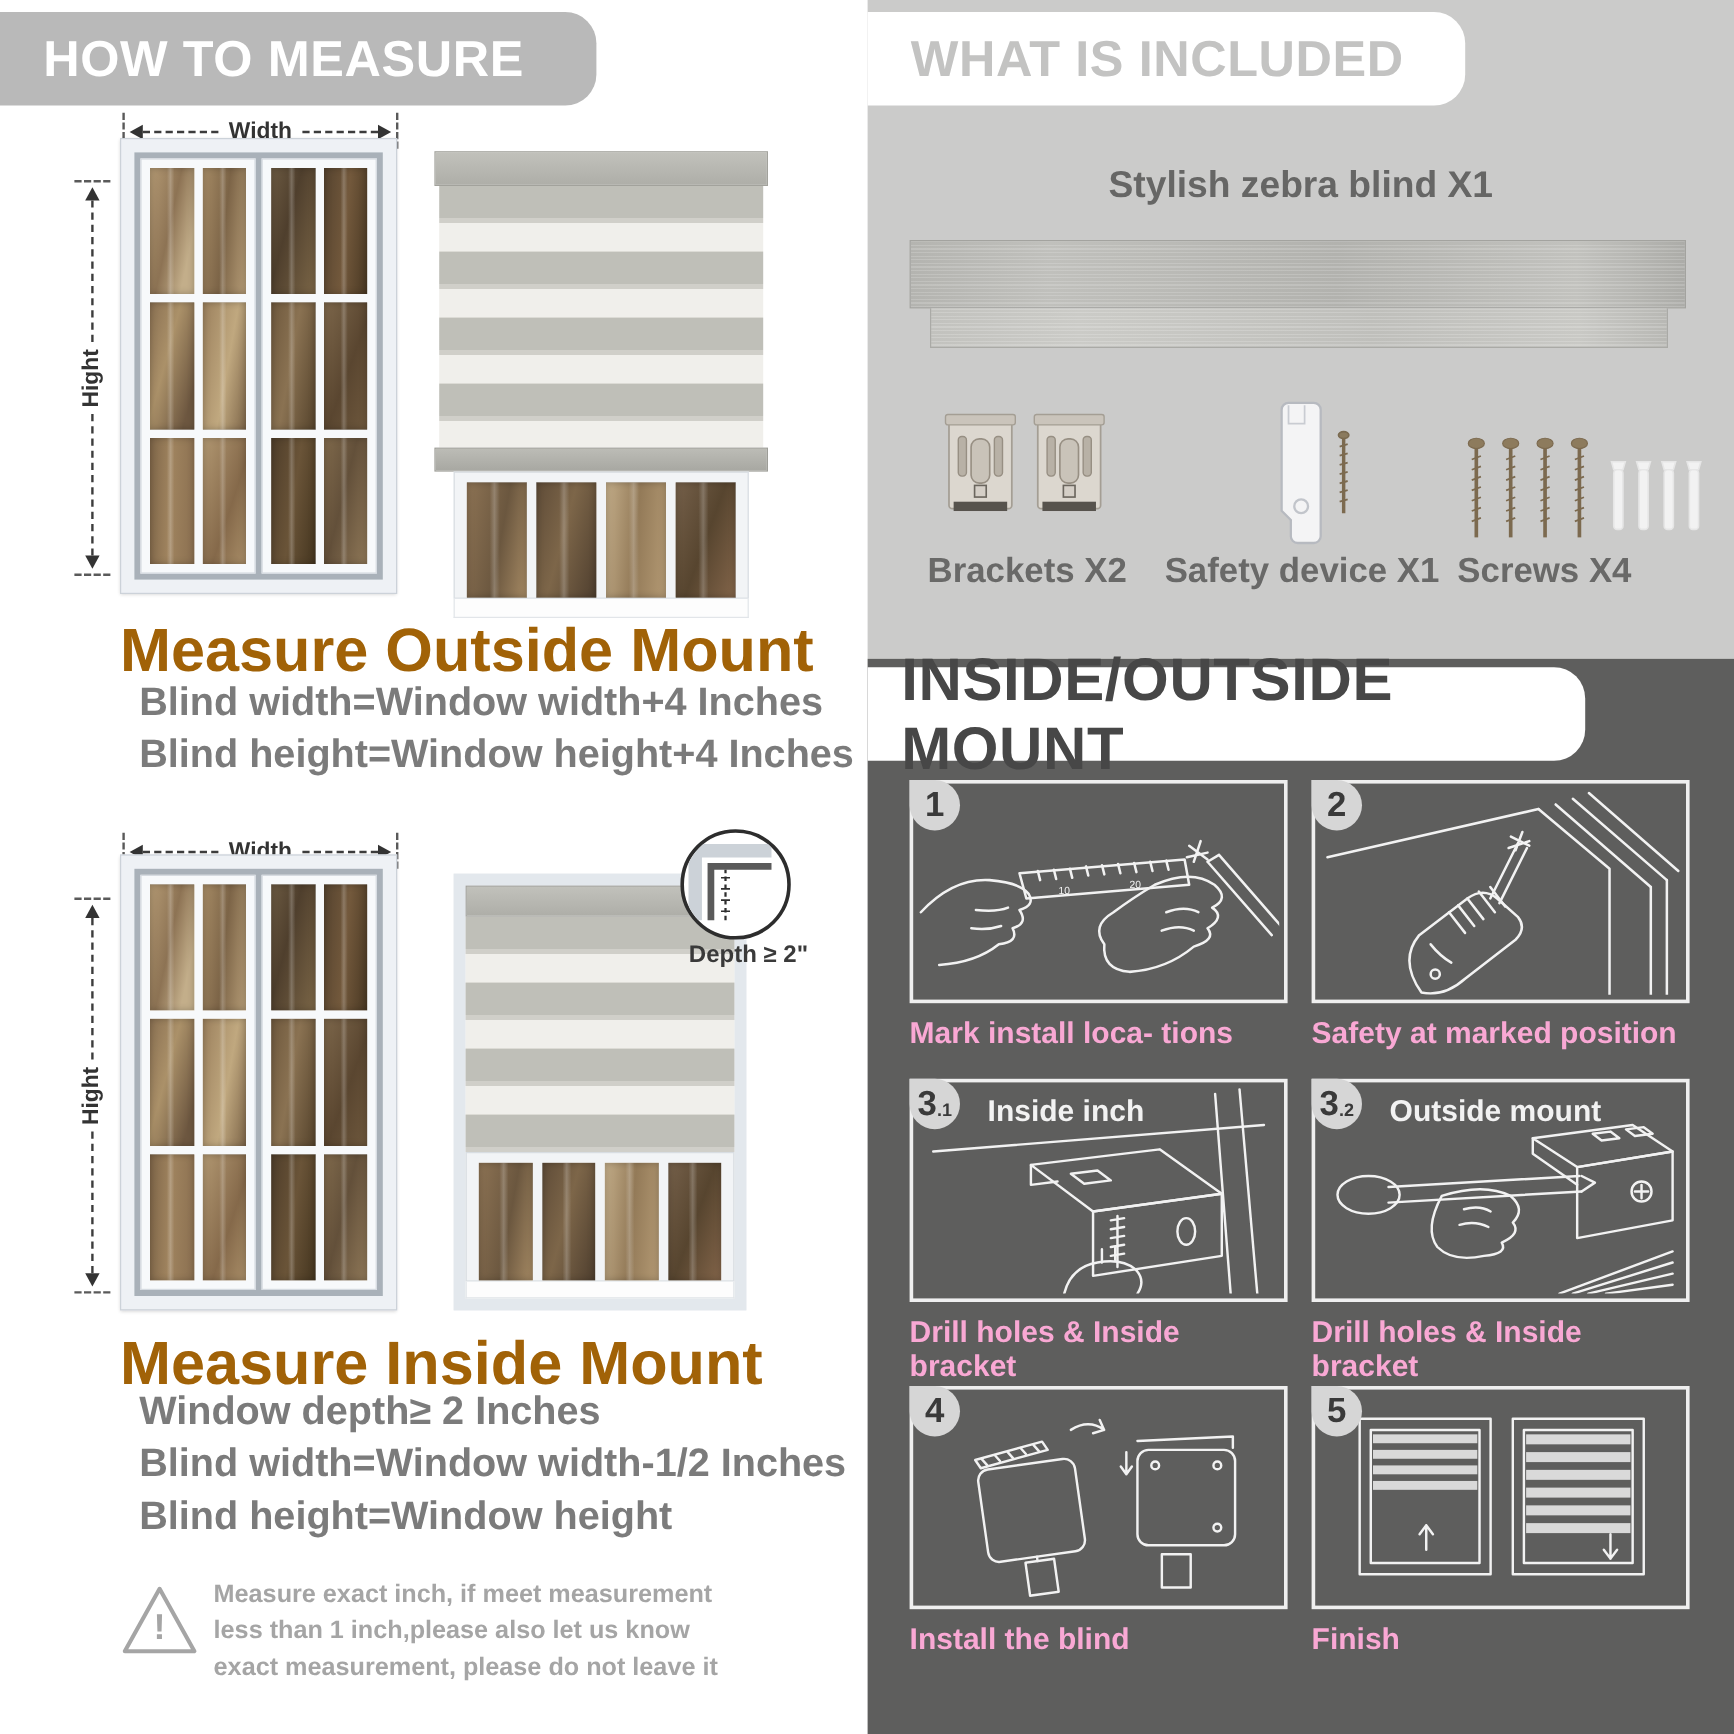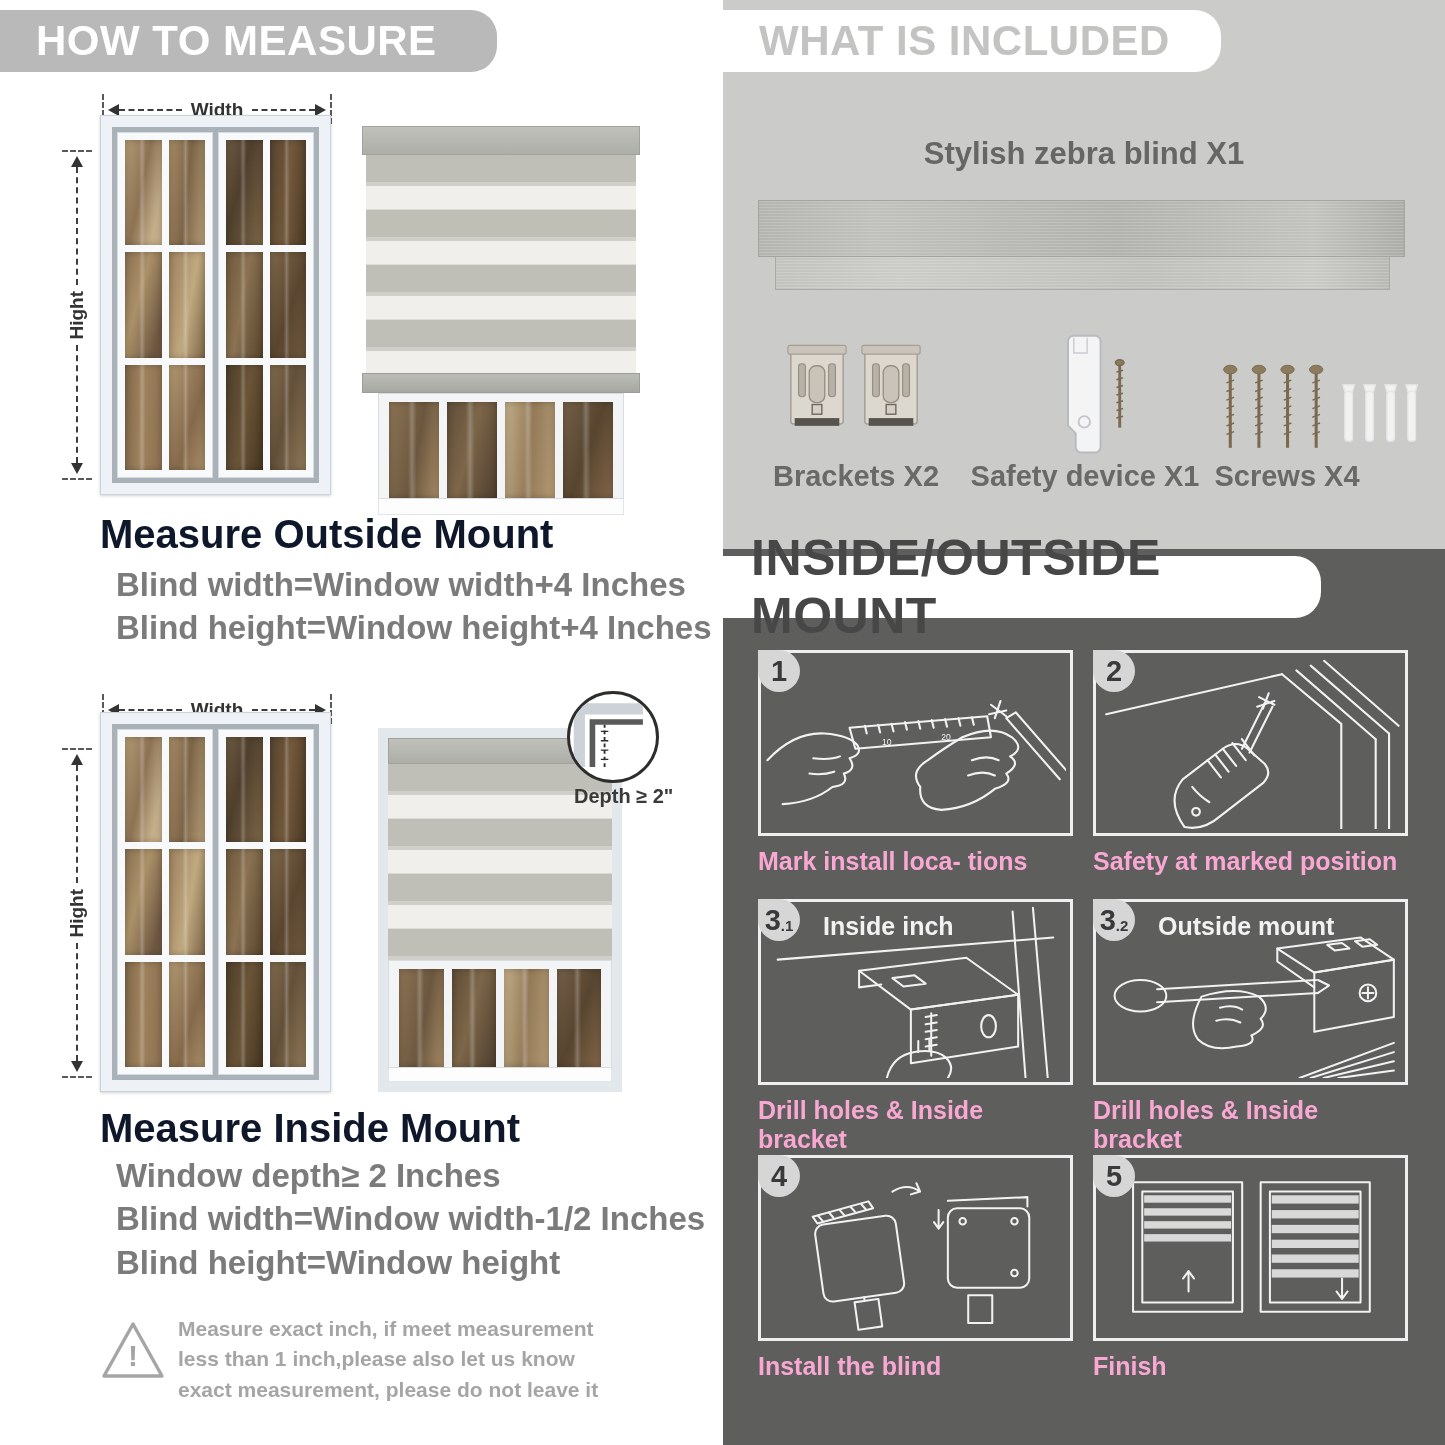--- a/index.html
+++ b/index.html
@@ -1,28 +1,28 @@
 <!DOCTYPE html>
 <html><head>
 <meta charset="utf-8">
 <style>
   * { margin:0; padding:0; box-sizing:border-box; }
   html,body { background:#ffffff; }
   body { font-family:"Liberation Sans", sans-serif; }
   .canvas { position:relative; width:1445px; height:1445px; background:#ffffff; overflow:hidden; }
 
   
-  .bar { position:absolute; height:62px; display:flex; align-items:center;
+  .bar { position:absolute; height:78px; display:flex; align-items:center;
          border-radius:0 26px 26px 0; font-weight:bold; font-size:42px; letter-spacing:.5px; }
   .bar-left  { left:0; top:10px; width:497px; background:#b9b9b9; color:#ffffff; padding-left:36px; }
   .bar-incl  { left:0;  top:10px; width:498px; background:#ffffff; color:#c3c3c2; padding-left:36px; }
   .bar-mount { left:0;  top:7px;  width:598px; background:#ffffff; color:#474747; padding-left:28px; font-size:50px; }
 
   
-  .sec-title { position:absolute; left:100px; font-size:40px; font-weight:bold; color:#0f172a; }
+  .sec-title { position:absolute; left:100px; font-size:51px; font-weight:bold; color:#a16207; }
   .formula   { position:absolute; left:116px; font-size:33px; font-weight:bold; color:#7b7b7b; }
 
   
   .window { position:absolute; background:#eef1f5; border:1px solid #ccd2d9;
             box-shadow:0 1px 3px rgba(0,0,0,.18); padding:11px; }
   .win-core { width:100%; height:100%; background:#a9b1b9; padding:5px; display:flex; gap:5px; }
   .sash { flex:1; background:#f7f9fb; border:1px solid #d6dbe1; padding:7px;
           display:grid; grid-template-columns:1fr 1fr; grid-template-rows:1fr 1fr 1fr; gap:7px; }
   .pane { position:relative; box-shadow:inset 0 0 6px rgba(0,0,0,.25); }
   .pane::after { content:""; position:absolute; inset:0;

